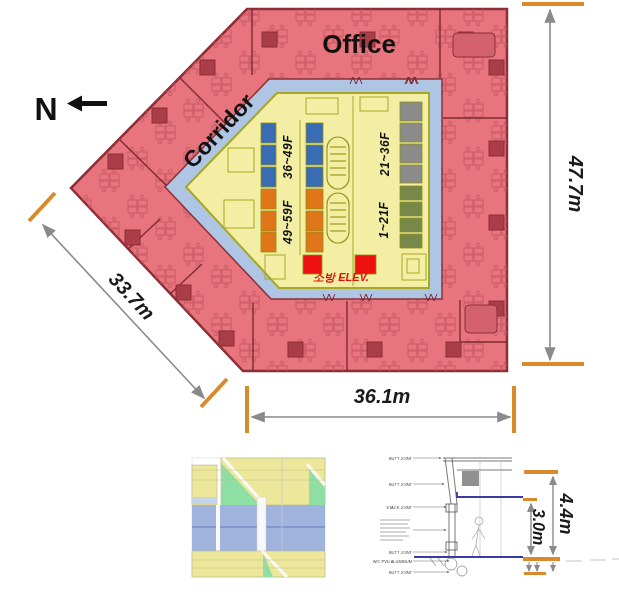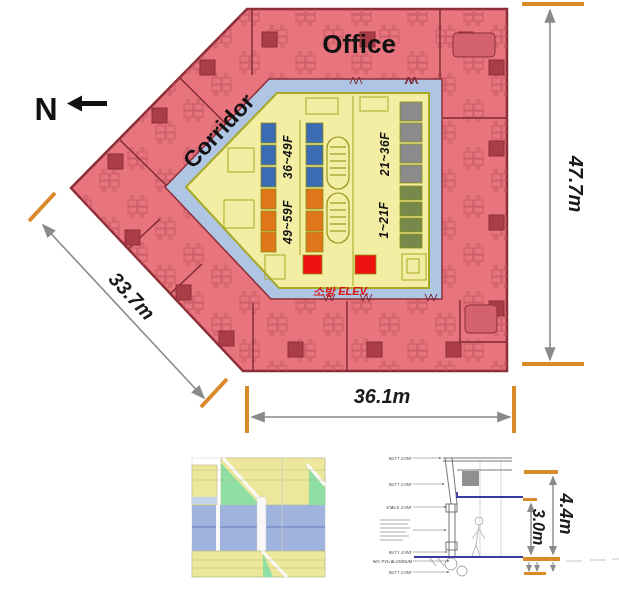--- a/index.html
+++ b/index.html
@@ -310,21 +310,21 @@
 
 <div class="lbl dim rot-cw" style="left:556px;top:514px;font-size:18px;">4.4m</div>
 
 <div class="lbl dim rot-cw" style="left:528px;top:527px;font-size:16px;">3.0m</div>
 
 <div class="lbl bank rot-ccw" style="left:278px;top:157px;">36~49F</div>
 <div class="lbl bank rot-ccw" style="left:278px;top:222px;">49~59F</div>
 <div class="lbl bank rot-ccw" style="left:375px;top:154px;">21~36F</div>
 <div class="lbl bank rot-ccw" style="left:374px;top:220px;">1~21F</div>
 
-<div class="lbl" style="left:331px;top:291px;font-size:11px;font-style:italic;color:#e01010;">소방 ELEV.</div>
+<div class="lbl" style="left:331px;top:277px;font-size:11px;font-style:italic;color:#e01010;">소방 ELEV.</div>
 
 <div class="seclbl" style="left:402px;top:458px;">BUTT JOINT</div>
 <div class="seclbl" style="left:402px;top:484px;">BUTT JOINT</div>
 <div class="seclbl" style="left:402px;top:507px;">STACK JOINT</div>
 <div class="seclbl" style="left:402px;top:552px;">BUTT JOINT</div>
 <div class="seclbl" style="left:402px;top:561px;">W/C PVD ALUMINUM</div>
 <div class="seclbl" style="left:402px;top:572px;">BUTT JOINT</div>
 
 </div>
 

